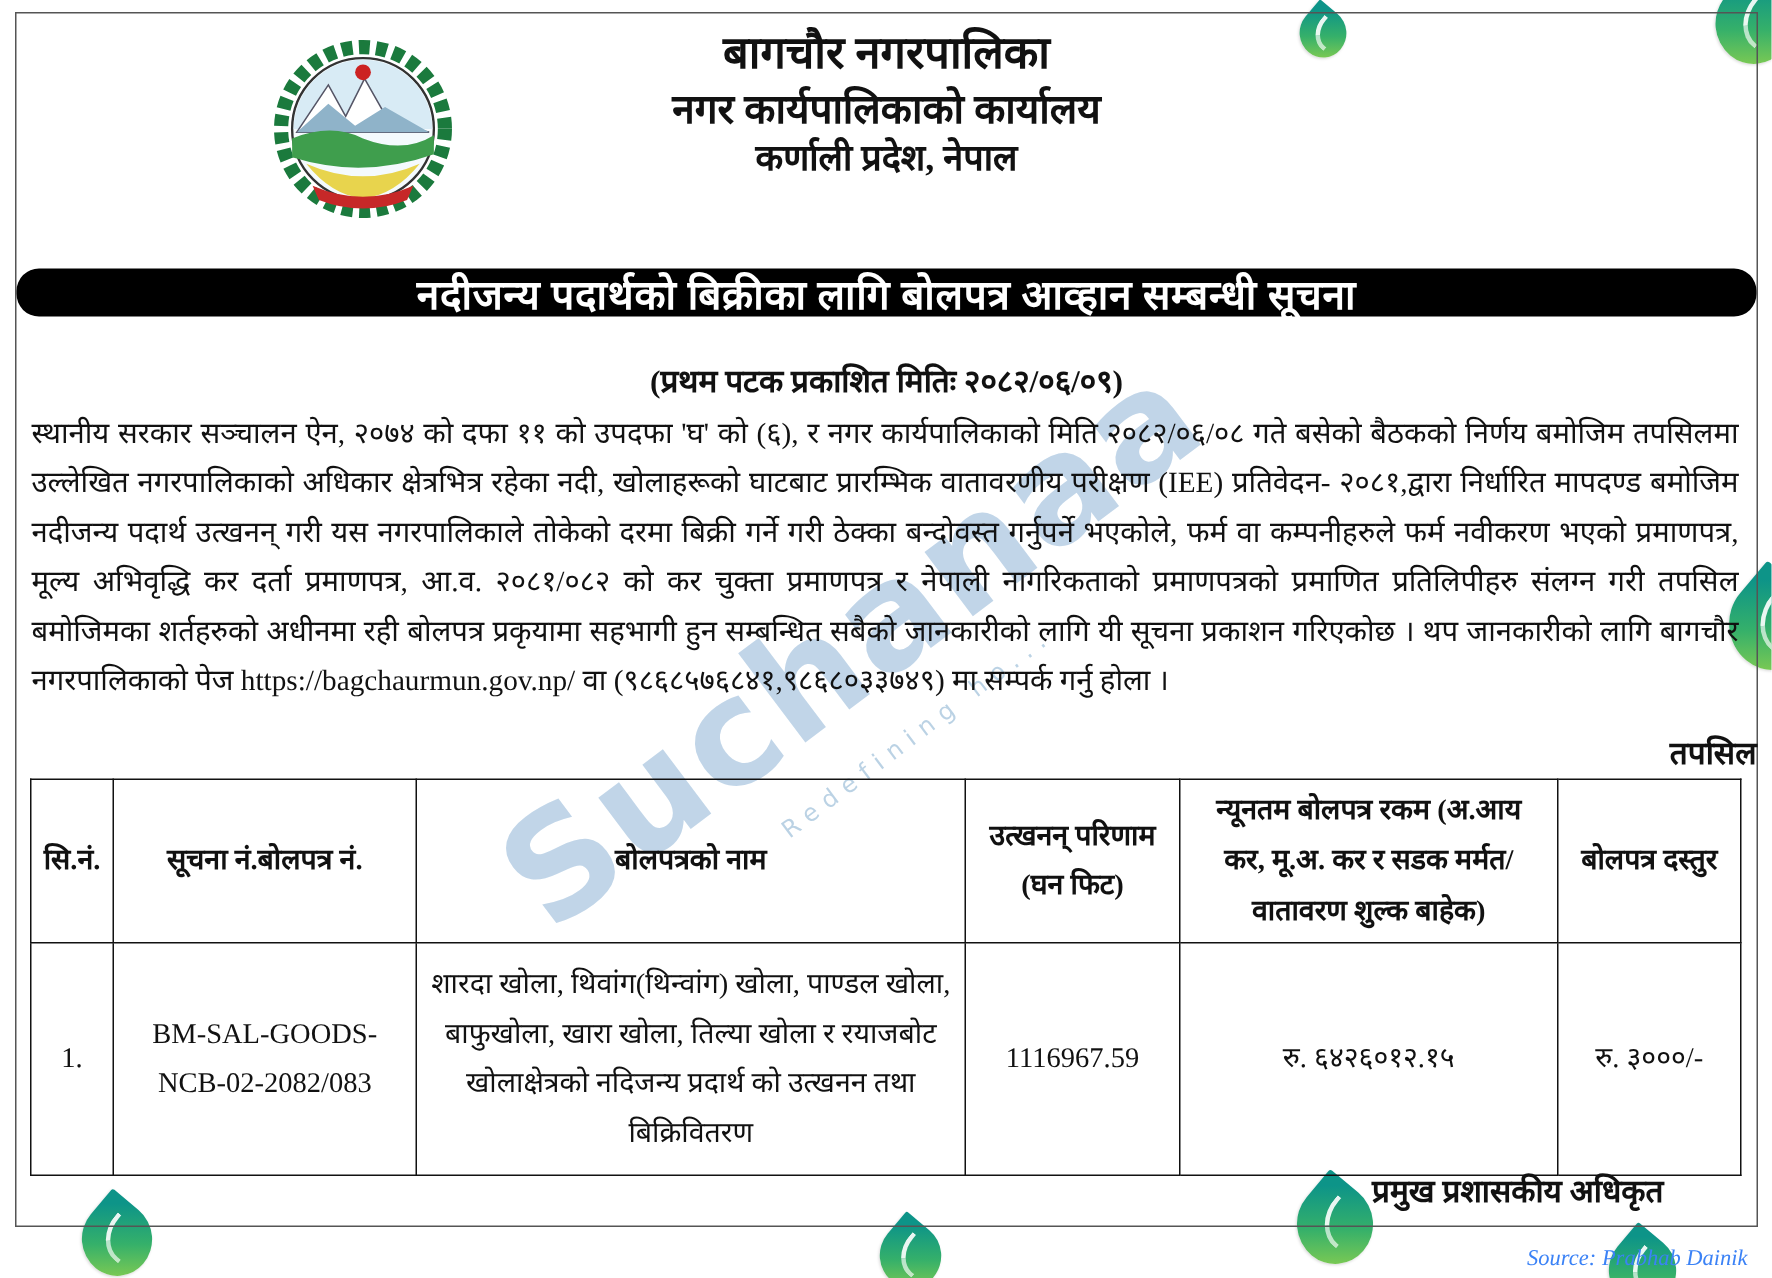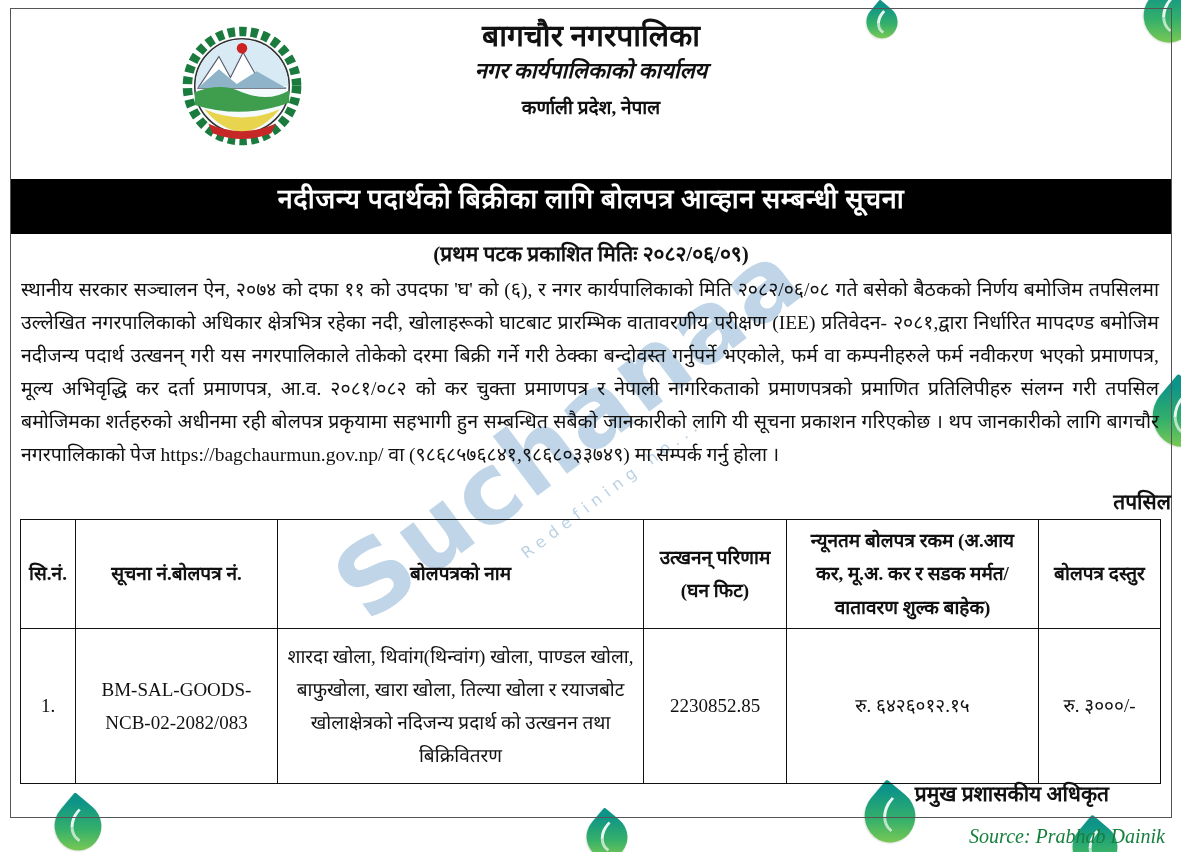--- a/index.html
+++ b/index.html
@@ -39,27 +39,27 @@
     font-size:16px;color:#9fc0da;opacity:.7;letter-spacing:6px;margin-top:6px;
   }
   
   .sheet{
     position:absolute;left:10px;top:8px;width:1160px;height:808px;
     border:1.5px solid #555;background:transparent;z-index:2;
   }
   .logo-wrap{position:absolute;left:168px;top:12px;width:126px;height:130px;}
   .head-block{position:absolute;left:0;top:10px;width:100%;text-align:center;line-height:1.15;}
   .head-muni{font-size:30px;font-weight:bold;}
-  .head-office{font-size:22px;font-weight:bold;margin-top:4px;font-style:italic;}
+  .head-office{font-size:27px;font-weight:bold;margin-top:4px;}
   .head-addr{font-size:21px;font-weight:bold;margin-top:8px;}
-  .head-prov{font-size:19px;font-weight:bold;margin-top:14px;}
+  .head-prov{font-size:24px;font-weight:bold;margin-top:4px;}
   .banner{
-    position:absolute;left:0;top:170px;width:100%;height:55px;
-    background:#000;color:#fff;display:flex;justify-content:center;
-    font-size:27px;font-weight:bold;letter-spacing:.5px;
+    position:absolute;left:0;top:170px;width:100%;height:32px;
+    background:#000;color:#fff;display:flex;align-items:center;justify-content:center;
+    font-size:27px;font-weight:bold;letter-spacing:.5px;border-radius:15px;
   }
   .pubdate{
     position:absolute;left:0;top:230px;width:100%;text-align:center;
     font-size:21px;font-weight:bold;
   }
   .body-text{
     position:absolute;left:10px;top:264px;width:1138px;
     font-size:19.5px;line-height:33px;text-align:justify;font-weight:500;
   }
   .schedule-label{
@@ -77,21 +77,21 @@
   .notice-table th{font-weight:bold;height:100px;}
   .notice-table td{height:146px;font-weight:normal;}
   .col-sn{width:55px;} .col-no{width:202px;} .col-name{width:366px;}
   .col-qty{width:143px;} .col-min{width:252px;} .col-fee{width:122px;}
   .signature{
     position:absolute;right:62px;top:770px;
     font-size:21px;font-weight:bold;margin-left:44px;
   }
   .source-line{
     position:absolute;right:16px;bottom:4px;
-    font-size:20px;font-style:italic;z-index:3;color:#15803d;
+    font-size:15px;font-style:italic;z-index:3;color:#3b82f6;
   }
 </style>
 </head>
 <body>
 
 <div class="leaf" style="left:866px;top:6px;width:32px;height:32px;"></div>
 <div class="leaf" style="left:1143px;top:-10px;width:52px;height:52px;"></div>
 <div class="leaf" style="left:1152px;top:386px;width:60px;height:60px;"></div>
 <div class="leaf" style="left:54px;top:802px;width:48px;height:48px;"></div>
 <div class="leaf" style="left:586px;top:816px;width:42px;height:42px;"></div>
@@ -153,21 +153,21 @@
         <th>उत्खनन् परिणाम (घन फिट)</th>
         <th>न्यूनतम बोलपत्र रकम (अ.आय कर, मू.अ. कर र सडक मर्मत/वातावरण शुल्क बाहेक)</th>
         <th>बोलपत्र दस्तुर</th>
       </tr>
     </thead>
     <tbody>
       <tr>
         <td>1.</td>
         <td>BM-SAL-GOODS-NCB-02-2082/083</td>
         <td>शारदा खोला, थिवांग(थिन्वांग) खोला, पाण्डल खोला, बाफुखोला, खारा खोला, तिल्या खोला र रयाजबोट खोलाक्षेत्रको नदिजन्य प्रदार्थ को उत्खनन तथा बिक्रिवितरण</td>
-        <td>2230852.85</td>
+        <td>1116967.59</td>
         <td>रु. ६४२६०१२.१५</td>
         <td>रु. ३०००/-</td>
       </tr>
     </tbody>
   </table>
 
   <div class="signature">प्रमुख प्रशासकीय अधिकृत</div>
 </div>
 
 <div class="source-line">Source: Prabhab Dainik</div>

